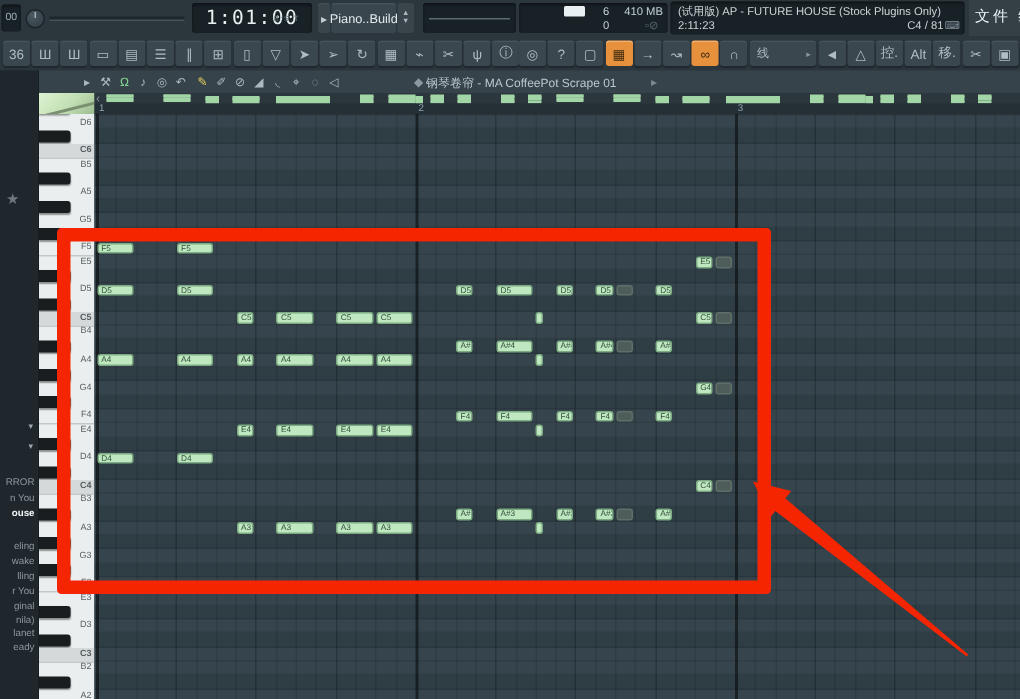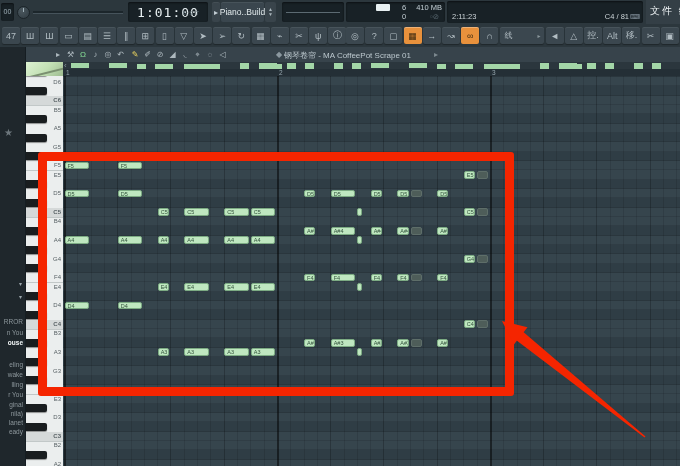--- a/index.html
+++ b/index.html
@@ -103,31 +103,32 @@
       <div style="position:absolute;left:4px;right:4px;top:10px;height:1px;background:#5c6a72;"></div>
     </div>
     <div class="dark-panel" style="left:346px;top:2px;width:99px;height:20px;">
       <div class="meter" style="left:30px;top:2px;"></div>
       <span class="cpu-txt" style="left:56px;top:1px;">6</span>
       <span class="cpu-txt" style="right:3px;top:1px;">410 MB</span>
       <span class="cpu-txt" style="left:56px;bottom:1px;">0</span>
       <span class="cpu-txt" style="right:6px;bottom:1px;color:#55646c;">▫⊘</span>
     </div>
     <div class="dark-panel" style="left:447px;top:1px;width:196px;height:22px;">
+      <div class="hint-line1">(试用版) AP - FUTURE HOUSE (Stock Plugins Only)</div>
       <div class="hint-line2">2:11:23</div>
       <div class="hint-right">C4 / 81</div>
       <div class="kbd-ico">⌨</div>
     </div>
     <div class="abs" style="left:646px;top:0;width:34px;height:24px;background:#343f46;">
       <div class="menu-txt">文件 编辑</div>
     </div>
   </div>
 
   <div class="row2" id="row2">
-      <div class="ibtn" style="left: 2px;">47</div>
+      <div class="ibtn" style="left: 2px;">36</div>
       <div class="ibtn" style="left: 21.2px;">Ш</div>
       <div class="ibtn" style="left: 40.4px;">Ш</div>
       <div class="ibtn" style="left: 59.6px;">▭</div>
       <div class="ibtn" style="left: 78.8px;">▤</div>
       <div class="ibtn" style="left: 98px;">☰</div>
       <div class="ibtn" style="left: 117.2px;">∥</div>
       <div class="ibtn" style="left: 136.4px;">⊞</div>
       <div class="ibtn" style="left: 155.6px;">▯</div>
       <div class="ibtn" style="left: 174.8px;">▽</div>
       <div class="ibtn" style="left: 194px;">➤</div>

